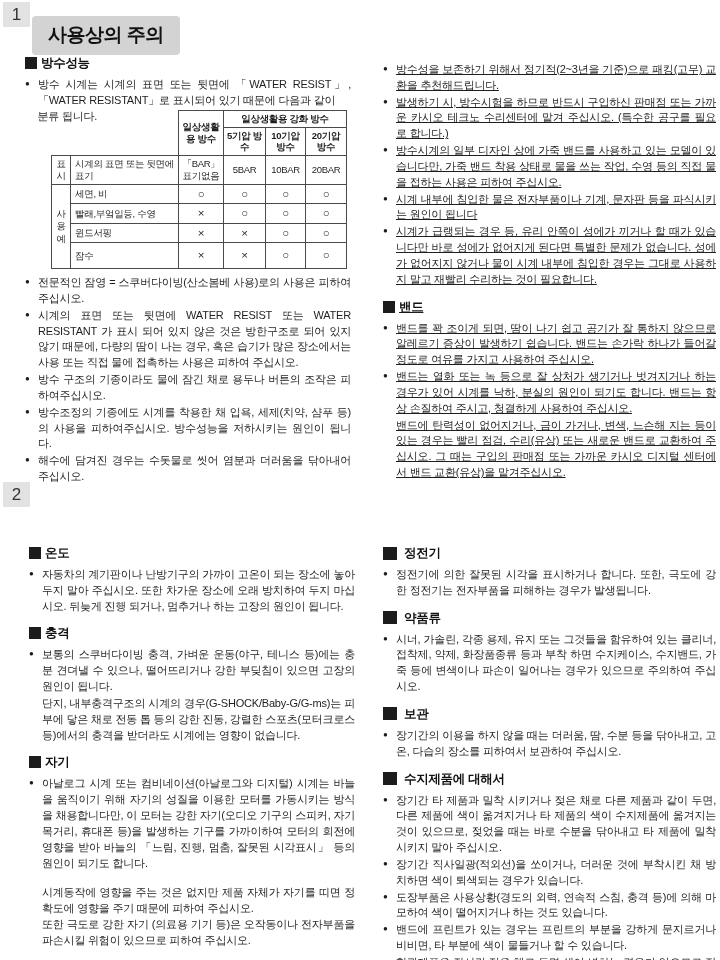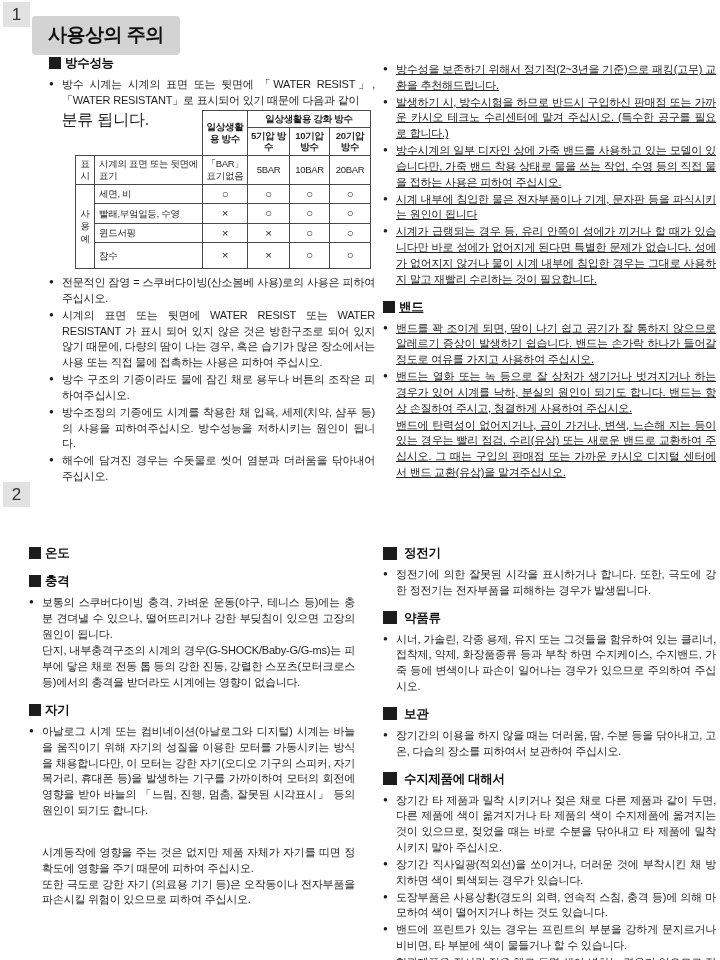--- a/index.html
+++ b/index.html
@@ -10,41 +10,41 @@
   .badge { position:absolute; left:3px; width:27px; height:25px; background:#e2e2e2;
            font-size:17px; color:#333; text-align:center; line-height:25px; }
   #badge1 { top:2px; }
   #badge2 { top:482px; }
 
   .titlebox { position:absolute; left:32px; top:16px; background:#d3d3d3; border-radius:4px;
               padding:6px 16px 7px 16px; font-size:19px; font-weight:bold; color:#111;
               letter-spacing:-0.5px; }
 
   .col { position:absolute; font-size:11px; line-height:1.44; letter-spacing:-0.2px; }
-  #s1-left  { left:49px;  top:54px;  width:326px; }
+  #s1-left  { left:25px;  top:54px;  width:326px; }
   #s1-right { left:383px; top:62px;  width:333px;text-decoration:underline; }
   #s2-left  { left:29px;  top:544px; width:326px; }
   #s2-right { left:383px; top:544px; width:333px; }
 
   .h { display:flex; align-items:center; font-size:12.5px; font-weight:bold; color:#111;
        margin:10px 0 5px 0; letter-spacing:-0.3px; }
   .h:first-child { margin-top:0; }
   .sq { width:12px; height:12px; background:#1c1c1c; display:inline-block; margin-right:4px; flex:0 0 auto; }
   .h.sp .sq { width:14px; height:13px; margin-right:7px; }
 
   .b { position:relative; padding-left:13px; margin-bottom:1px; text-align:justify; }
   .b::before { content:"●"; position:absolute; left:0; top:1px; font-size:8px; color:#1c1c1c; }
   .cont { padding-left:13px; text-align:justify; }
-  .gap-top { margin-top:26px; }
+  .gap-top { margin-top:14px; }
 
   table.wtab { border-collapse:collapse; margin:0 0 6px 26px; table-layout:fixed;
                font-size:9.5px; line-height:1.25; letter-spacing:-0.3px; }
   .wtab td { border:1px solid #4a4a4a; padding:2px 2px; text-align:center; vertical-align:middle; color:#1f1f1f; }
   .wtab td.corner { border:none; text-align:left; vertical-align:top; padding:0;
-                    font-size:16px; letter-spacing:-0.2px; }
+                    font-size:11px; letter-spacing:-0.2px; }
   .wtab td.corner span { position:relative; left:-14px; white-space:nowrap; }
   .wtab td.hdr { font-weight:bold; }
   .wtab td.desc { text-align:left; padding-left:4px; }
   .wtab td.vert { width:19px; word-break:break-all; line-height:1.3; padding:1px 3px; }
   .wtab td.mark { font-size:11.5px; color:#2a2a2a; }
   .wtab tr.tall td { height:26px; }
   .c0 { width:19px; } .c1 { width:108px; } .c2 { width:45px; }
   .c3 { width:42px; } .c4 { width:40px; } .c5 { width:41px; }
 </style>
 </head>
@@ -135,20 +135,21 @@
     <div class="b">밴드를 꽉 조이게 되면, 땀이 나기 쉽고 공기가 잘 통하지 않으므로 알레르기 증상이 발생하기 쉽습니다. 밴드는 손가락 하나가 들어갈 정도로 여유를 가지고 사용하여 주십시오.</div>
     <div class="b">밴드는 열화 또는 녹 등으로 잘 상처가 생기거나 벗겨지거나 하는 경우가 있어 시계를 낙하, 분실의 원인이 되기도 합니다. 밴드는 항상 손질하여 주시고, 청결하게 사용하여 주십시오.</div>
     <div class="cont">밴드에 탄력성이 없어지거나, 금이 가거나, 변색, 느슨해 지는 등이 있는 경우는 빨리 점검, 수리(유상) 또는 새로운 밴드로 교환하여 주십시오. 그 때는 구입의 판매점 또는 가까운 카시오 디지털 센터에서 밴드 교환(유상)을 맡겨주십시오.</div>
   </div>
 
   <div class="col" id="s2-left">
     <div class="h">
       <span class="sq"></span>
       <span>온도</span>
     </div>
+    <div class="b">자동차의 계기판이나 난방기구의 가까이 고온이 되는 장소에 놓아두지 말아 주십시오. 또한 차가운 장소에 오래 방치하여 두지 마십시오. 뒤늦게 진행 되거나, 멈추거나 하는 고장의 원인이 됩니다.</div>
 
     <div class="h">
       <span class="sq"></span>
       <span>충격</span>
     </div>
     <div class="b">보통의 스쿠버다이빙 충격, 가벼운 운동(야구, 테니스 등)에는 충분 견뎌낼 수 있으나, 떨어뜨리거나 강한 부딪침이 있으면 고장의 원인이 됩니다.</div>
     <div class="cont">단지, 내부충격구조의 시계의 경우(G-SHOCK/Baby-G/G-ms)는 피부에 닿은 채로 전동 톱 등의 강한 진동, 강렬한 스포츠(모터크로스 등)에서의 충격을 받더라도 시계에는 영향이 없습니다.</div>
 
     <div class="h">
       <span class="sq"></span>

